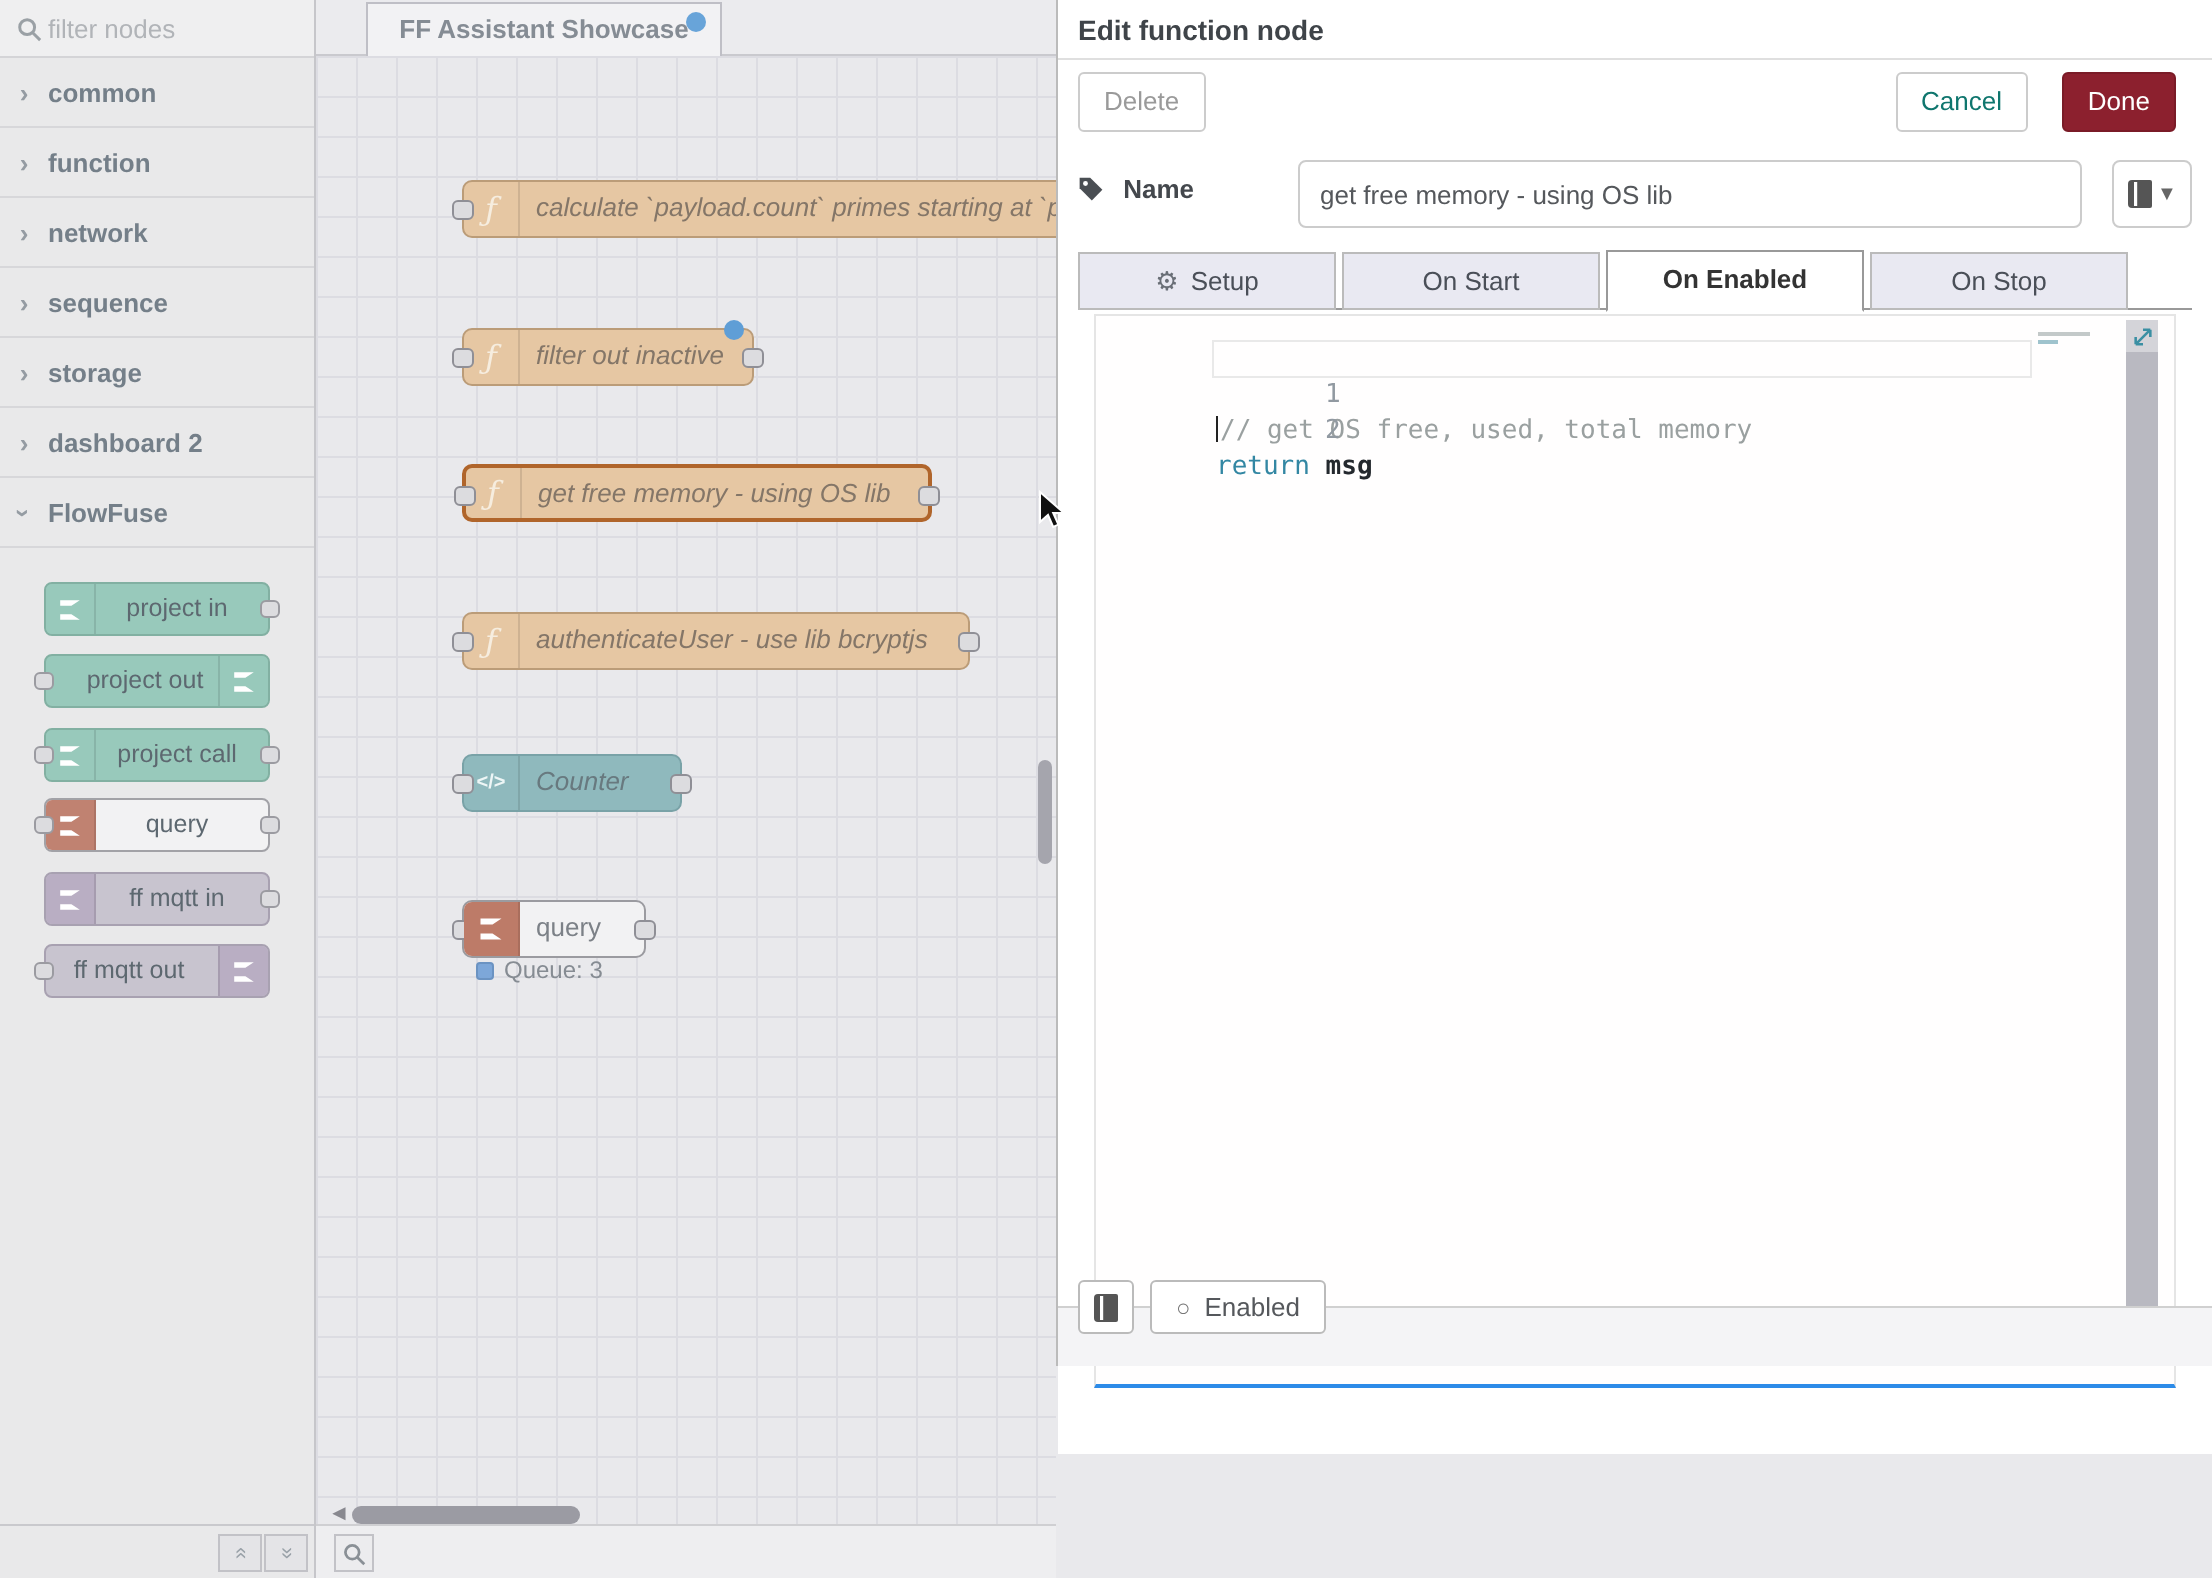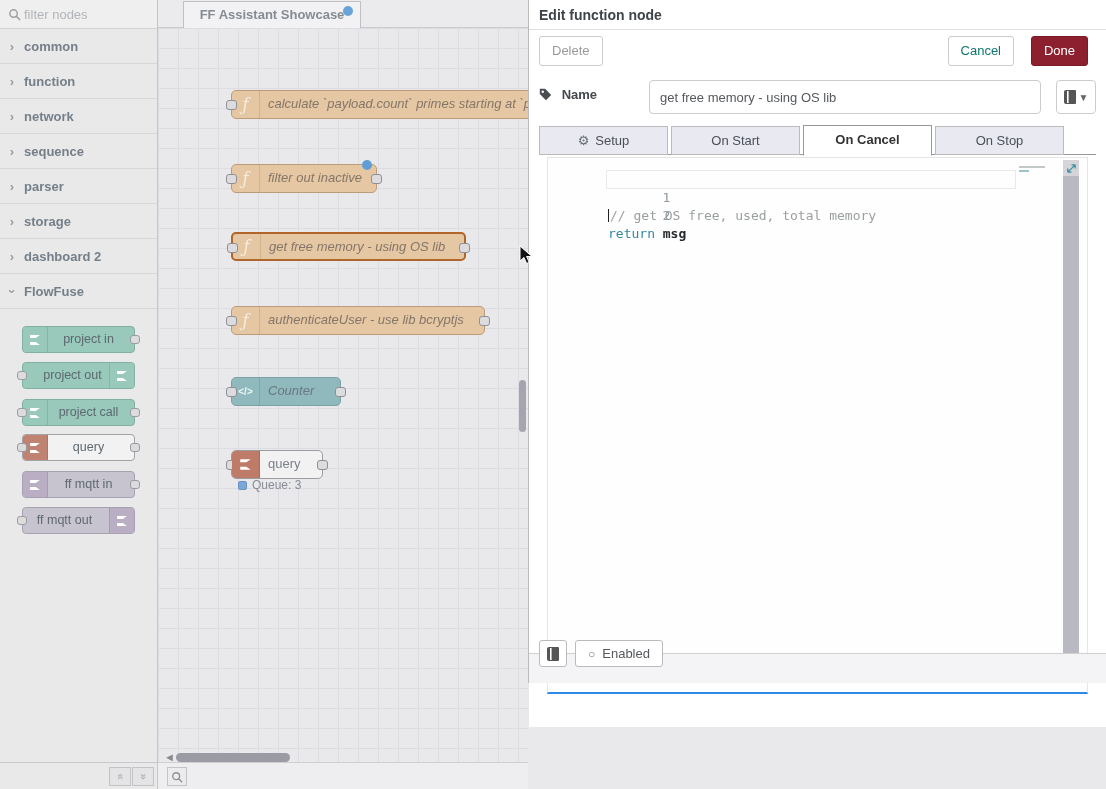--- a/index.html
+++ b/index.html
@@ -122,21 +122,20 @@
       <svg width="13" height="13" viewBox="0 0 14 14">
           <circle cx="6" cy="6" r="4" fill="none" stroke="#9aa0a5" stroke-width="1.6"></circle>
           <line x1="9" y1="9" x2="13" y2="13" stroke="#9aa0a5" stroke-width="1.6"></line>
         </svg>
       <input type="text" placeholder="filter nodes" style="">
     </div>
     <div class="cat-row"><span class="chev">›</span><span>common</span></div>
     <div class="cat-row"><span class="chev">›</span><span>function</span></div>
     <div class="cat-row"><span class="chev">›</span><span>network</span></div>
     <div class="cat-row"><span class="chev">›</span><span>sequence</span></div>
-    <div class="cat-row"><span class="chev">›</span><span>parser</span></div>
     <div class="cat-row"><span class="chev">›</span><span>storage</span></div>
     <div class="cat-row"><span class="chev">›</span><span>dashboard 2</span></div>
     <div class="cat-row expanded"><span class="chev">›</span><span>FlowFuse</span></div>
 
     <div id="ff-section">
       <div class="pal-node pal-teal" style="top:17px;">
         <span class="icon-block icon-left">
             <svg width="14" height="14" viewBox="0 0 20 20">
               <path d="M3 3h14l-6 4H3z M3 17h14l-6-4H3z" fill="#fff"></path>
             </svg>
@@ -302,21 +301,21 @@
               <path fill="#555" d="M2 0h9a1 1 0 011 1v12a1 1 0 01-1 1H2a2 2 0 01-2-2V2a2 2 0 012-2z"></path>
               <path fill="#fff" d="M3 1h1.6v12H3z"></path>
             </svg>
           <span>▼</span>
         </div>
       </div>
 
       <div id="func-tabs">
         <div class="ftab" id="ftab-0"><span class="gear">⚙</span><span>Setup</span></div>
         <div class="ftab" id="ftab-1"><span>On Start</span></div>
-        <div class="ftab active" id="ftab-2"><span>On Cancel</span></div>
+        <div class="ftab active" id="ftab-2"><span>On Enabled</span></div>
         <div class="ftab" id="ftab-3"><span>On Stop</span></div>
       </div>
 
       <div id="editor">
         <div class="cur-line-box"></div>
         <div class="eline" style="top:13px;width:100%;">
           <span class="lnum">1</span>
           <span class="lcode"><span class="caret"></span><span class="tok-comment">// get OS free, used, total memory</span></span>
         </div>
         <div class="eline" style="top:31px;width:100%;">

